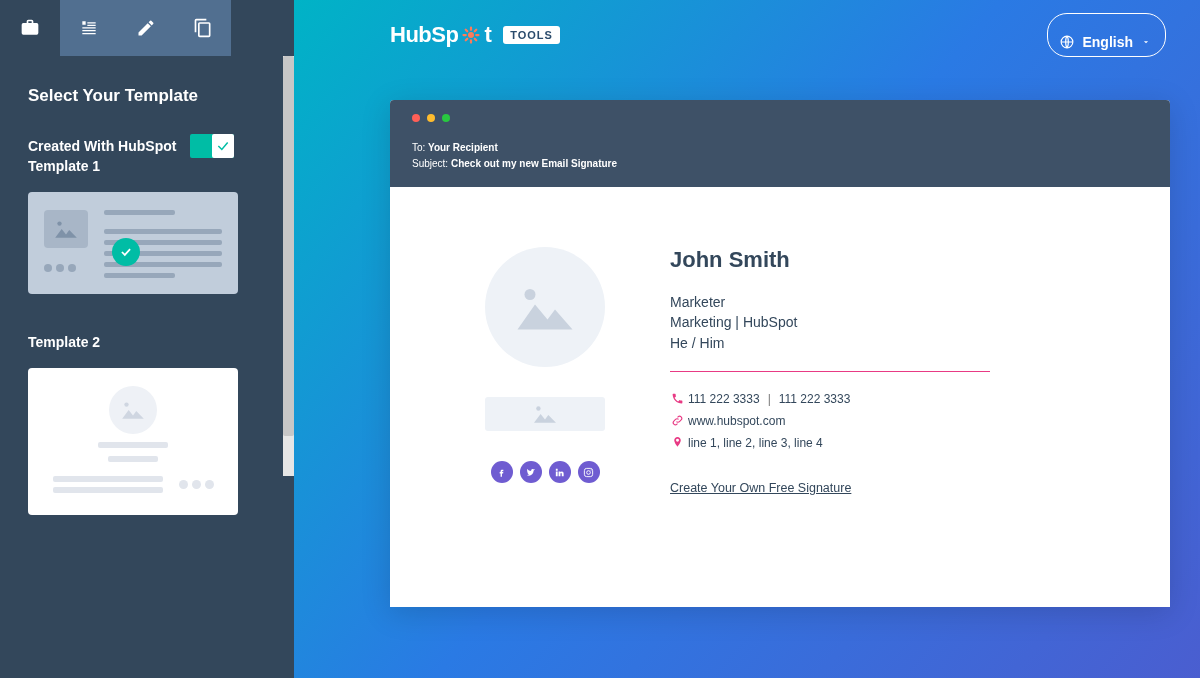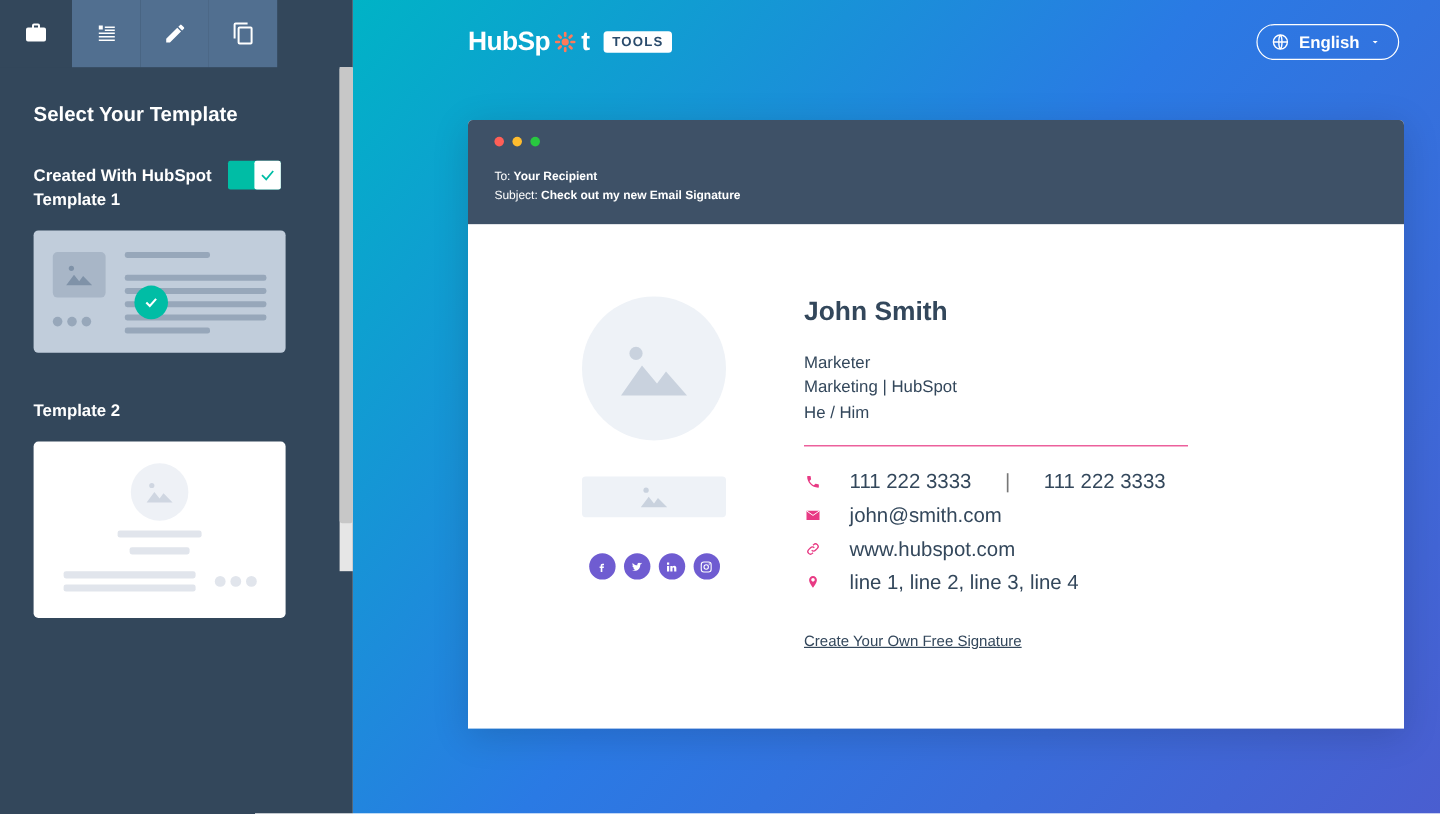--- a/index.html
+++ b/index.html
@@ -52,21 +52,21 @@
   .t2 .dots { display:flex; gap:4px; }
   .t2 .dot { width:9px; height:9px; border-radius:50%; background:#e1e5ec; }
 
   
   .main { flex:1; height:678px; background: linear-gradient(130deg, #00b3c6 0%, #2a7ae4 48%, #4a5ed0 100%); display:flex; flex-direction:column; }
   .topbar { height:70px; display:flex; align-items:center; padding: 0 34px 0 96px; }
   .logo { display:flex; align-items:center; gap:6px; color:#fff; font-weight:800; font-size:22px; letter-spacing:-0.5px;text-align:center; }
   .logo .cog { display:inline-flex; margin:0 -2px; }
   .logo .cog svg { width:18px; height:18px; fill:#ff7a59; }
   .logo .tools-badge { background:#fff; color:#2a4b6c; font-size:11px; font-weight:800; padding:3px 7px; border-radius:3px; letter-spacing:1px; margin-left:6px; }
-  .lang { margin-left:auto; border:1.5px solid #fff; border-radius:20px; padding:6px 14px 6px 12px; color:#fff; display:flex; align-items:center; gap:8px; font-size:14px; font-weight:600; cursor:pointer; }
+  .lang { margin-left:auto; border:1.5px solid #fff; border-radius:20px; padding:20px 14px 6px 12px; color:#fff; display:flex; align-items:center; gap:8px; font-size:14px; font-weight:600; cursor:pointer; }
   .lang .globe { width:14px; height:14px; }
   .lang .caret { width:10px; height:10px; }
 
   .canvas-wrap { flex:1; padding: 30px 30px 0 96px; }
   .window { width: 780px; background:#fff; border-radius:4px 4px 0 0; overflow:hidden; box-shadow: 0 6px 30px rgba(0,0,0,0.15); }
   .win-head { background:#3e5167; padding: 14px 22px 16px 22px; color:#fff; }
   .traffic { display:flex; gap:7px; margin-bottom:18px; }
   .dotc { width:8px; height:8px; border-radius:50%;}
   .dotc.r{background:#ff5f57;} .dotc.y{background:#febc2e;} .dotc.g{background:#28c840;}
   .mail-line { font-size:10px; font-weight:700; line-height:1.55; }
@@ -79,21 +79,21 @@
   .comp-logo { width:120px; height:34px; background:#eef2f7; border-radius:3px; display:flex; align-items:center; justify-content:center; }
   .comp-logo svg { width:30px; height:22px; fill:#c9d2de; }
   .socials { display:flex; gap:7px; }
   .sbtn { width:22px; height:22px; border-radius:50%; background:#6f5cd1; display:flex; align-items:center; justify-content:center; }
   .sbtn svg { width:11px; height:11px; fill:#fff; }
 
   .sig-right { flex:1; }
   .name { font-size:22px; font-weight:700; color:#33475b; margin-bottom:19px; }
   .meta { font-size:14px; color:#33475b; line-height:1.45; }
   .divider { border:none; border-top:1px solid #e83a84; margin:18px 0 20px 0; width: 320px; }
-  .info-row { display:flex; align-items:center; gap:24px; font-size:17px; color:#33475b; margin-bottom:8px; }
+  .info-row { display:flex; gap:4px; font-size:12px; color:#33475b; margin-bottom:8px; }
   .info-row .ic { width:14px; display:flex; justify-content:center; }
   .info-row .ic svg { width:13px; height:13px; fill:#e83a84; }
   .info-row .sep { color:#777; margin:0 4px; }
   .cta { margin-top:23px; font-size:12.5px; color:#33475b; text-decoration:underline; display:inline-block; }
 </style>
 </head>
 <body>
 
 <div class="sidebar">
   <div class="tabs">
@@ -291,37 +291,28 @@
                   <path d="M6.6 10.8c1.4 2.8 3.8 5.1 6.6 6.6l2.2-2.2c.3-.3.7-.4 1-.2 1.1.4 2.3.6 3.6.6.6 0 1 .4 1 1V20c0 .6-.4 1-1 1C10.6 21 3 13.4 3 4c0-.6.4-1 1-1h3.5c.6 0 1 .4 1 1 0 1.2.2 2.4.6 3.6.1.4 0 .8-.3 1l-2.2 2.2z"></path>
                 </svg>
               </span>
             <span>111 222 3333</span>
             <span class="sep">|</span>
             <span>111 222 3333</span>
           </div>
           <div class="info-row">
             <span class="ic">
                 <svg viewBox="0 0 24 24">
-                  <path d="M2 5h20v14H2z" fill="#e83a84"></path>
-                  <path d="M2 5l10 7L22 5" fill="none" stroke="#fff" stroke-width="1.5"></path>
+                  <path d="M10 14a4 4 0 0 0 5.7 0l3-3a4 4 0 0 0-5.7-5.7l-1 1M14 10a4 4 0 0 0-5.7 0l-3 3a4 4 0 0 0 5.7 5.7l1-1" fill="none" stroke="#e83a84" stroke-width="2"></path>
                 </svg>
               </span>
-            <span>john@smith.com</span>
+            <span>www.hubspot.com</span>
           </div>
           <div class="info-row">
             <span class="ic">
                 <svg viewBox="0 0 24 24">
-                  <path d="M10 14a4 4 0 0 0 5.7 0l3-3a4 4 0 0 0-5.7-5.7l-1 1M14 10a4 4 0 0 0-5.7 0l-3 3a4 4 0 0 0 5.7 5.7l1-1" fill="none" stroke="#e83a84" stroke-width="2"></path>
-                </svg>
-              </span>
-            <span>www.hubspot.com</span>
-          </div>
-          <div class="info-row">
-            <span class="ic">
-                <svg viewBox="0 0 24 24">
                   <path d="M12 2C8.7 2 6 4.7 6 8c0 4.5 6 12 6 12s6-7.5 6-12c0-3.3-2.7-6-6-6zm0 8.5A2.5 2.5 0 1 1 12 5a2.5 2.5 0 0 1 0 5.5z"></path>
                 </svg>
               </span>
             <span>line 1, line 2, line 3, line 4</span>
           </div>
 
           <a class="cta">Create Your Own Free Signature</a>
         </div>
       </div>
     </div>

